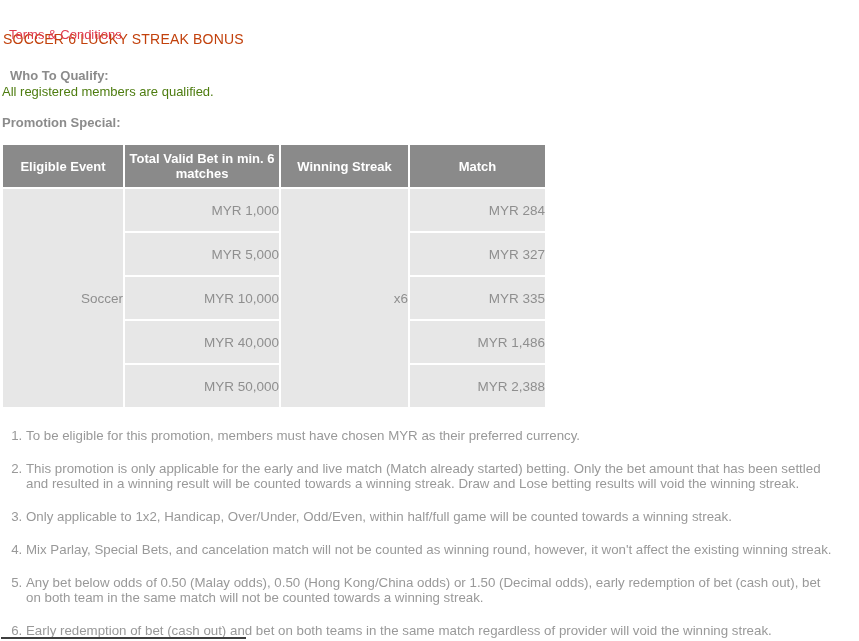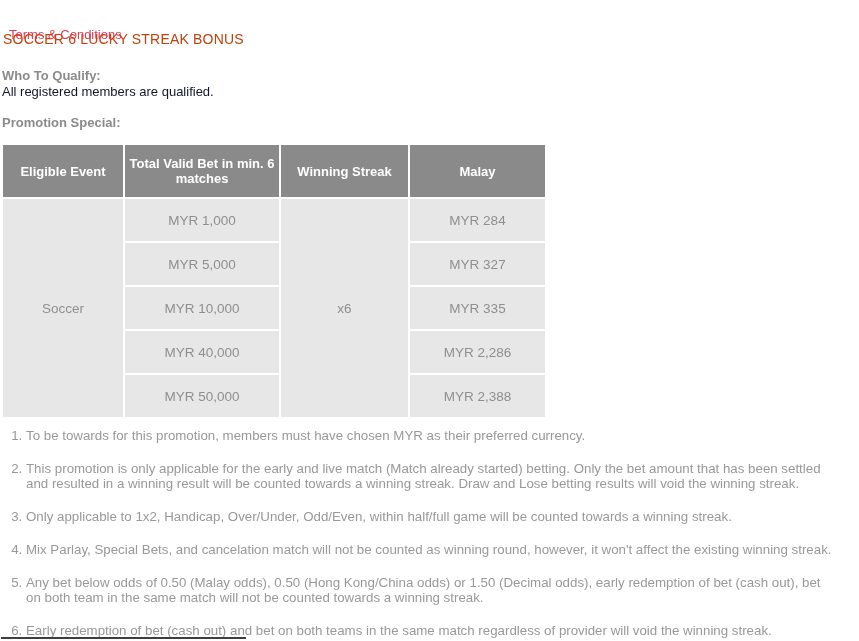--- a/index.html
+++ b/index.html
@@ -19,41 +19,41 @@
   }
   .terms-link {
     position:absolute; left:9px; top:27px;
     font-size:13px; color:#e03b4f; text-decoration:none;
     white-space:nowrap; cursor:pointer;
   }
   .sub-heading {
     position:absolute; left:2px;
     font-size:13px; font-weight:bold; color:#8b8b8b; white-space:nowrap;
   }
-  .qualify-heading { top:68px; }
+  .qualify-heading { top:68px;margin-left:8px; }
   .qualify-text {
     position:absolute; left:2px; top:84px;
-    font-size:13px; color:#0f172a; white-space:nowrap;
+    font-size:13px; color:#4d7c0f; white-space:nowrap;
   }
   .details-heading { top:115px; }
 
   table.bonus-table {
     position:absolute; left:1px; top:143px;
     border-collapse:separate; border-spacing:2px;
     table-layout:fixed;
   }
   table.bonus-table th {
     background:#8a8a8a; color:#ffffff;
     font-size:13px; font-weight:bold;
     text-align:center; vertical-align:middle;
-    height:52px; white-space:pre-line; padding:0;
+    height:42px; white-space:pre-line; padding:0;
   }
   table.bonus-table td {
     background:#e7e7e7; color:#8f8f8f;
-    font-size:13.5px; text-align:center; vertical-align:middle;
+    font-size:13.5px; text-align:right; vertical-align:middle;
     height:42px; padding:0;margin-left:28px;
   }
   .col-event  { width:120px; }
   .col-bet    { width:154px; }
   .col-streak { width:127px; }
   .col-bonus  { width:135px; }
 
   ol.terms-list {
     position:absolute; left:2px; top:428px; right:14px;
     padding-left:24px; list-style:decimal;
@@ -79,51 +79,51 @@
   <div class="qualify-text">All registered members are qualified.</div>
   <div class="sub-heading details-heading">Promotion Special:</div>
 
   <table class="bonus-table">
     <thead>
       <tr>
         <th class="col-event">Eligible Event</th>
         <th class="col-bet">Total Valid Bet in min. 6
 matches</th>
         <th class="col-streak">Winning Streak</th>
-        <th class="col-bonus">Malay</th>
+        <th class="col-bonus">Match</th>
       </tr>
     </thead>
     <tbody>
       <tr>
         <td rowspan="5">Soccer</td>
         <td>MYR 1,000</td>
         <td rowspan="5">x6</td>
         <td>MYR 284</td>
       </tr>
       <tr>
         <td>MYR 5,000</td>
         <td>MYR 327</td>
       </tr>
       <tr>
         <td>MYR 10,000</td>
         <td>MYR 335</td>
       </tr>
       <tr>
         <td>MYR 40,000</td>
-        <td>MYR 2,286</td>
+        <td>MYR 1,486</td>
       </tr>
       <tr>
         <td>MYR 50,000</td>
         <td>MYR 2,388</td>
       </tr>
     </tbody>
   </table>
 
   <ol class="terms-list">
-    <li>To be towards for this promotion, members must have chosen MYR as their preferred currency.</li>
+    <li>To be eligible for this promotion, members must have chosen MYR as their preferred currency.</li>
     <li>This promotion is only applicable for the early and live match (Match already started) betting. Only the bet amount that has been settled
 and resulted in a winning result will be counted towards a winning streak. Draw and Lose betting results will void the winning streak.</li>
     <li>Only applicable to 1x2, Handicap, Over/Under, Odd/Even, within half/full game will be counted towards a winning streak.</li>
     <li>Mix Parlay, Special Bets, and cancelation match will not be counted as winning round, however, it won't affect the existing winning streak.</li>
     <li>Any bet below odds of 0.50 (Malay odds), 0.50 (Hong Kong/China odds) or 1.50 (Decimal odds), early redemption of bet (cash out), bet
 on both team in the same match will not be counted towards a winning streak.</li>
     <li>Early redemption of bet (cash out) and bet on both teams in the same match regardless of provider will void the winning streak.</li>
   </ol>
 
   <div class="cutoff-edge"></div>

